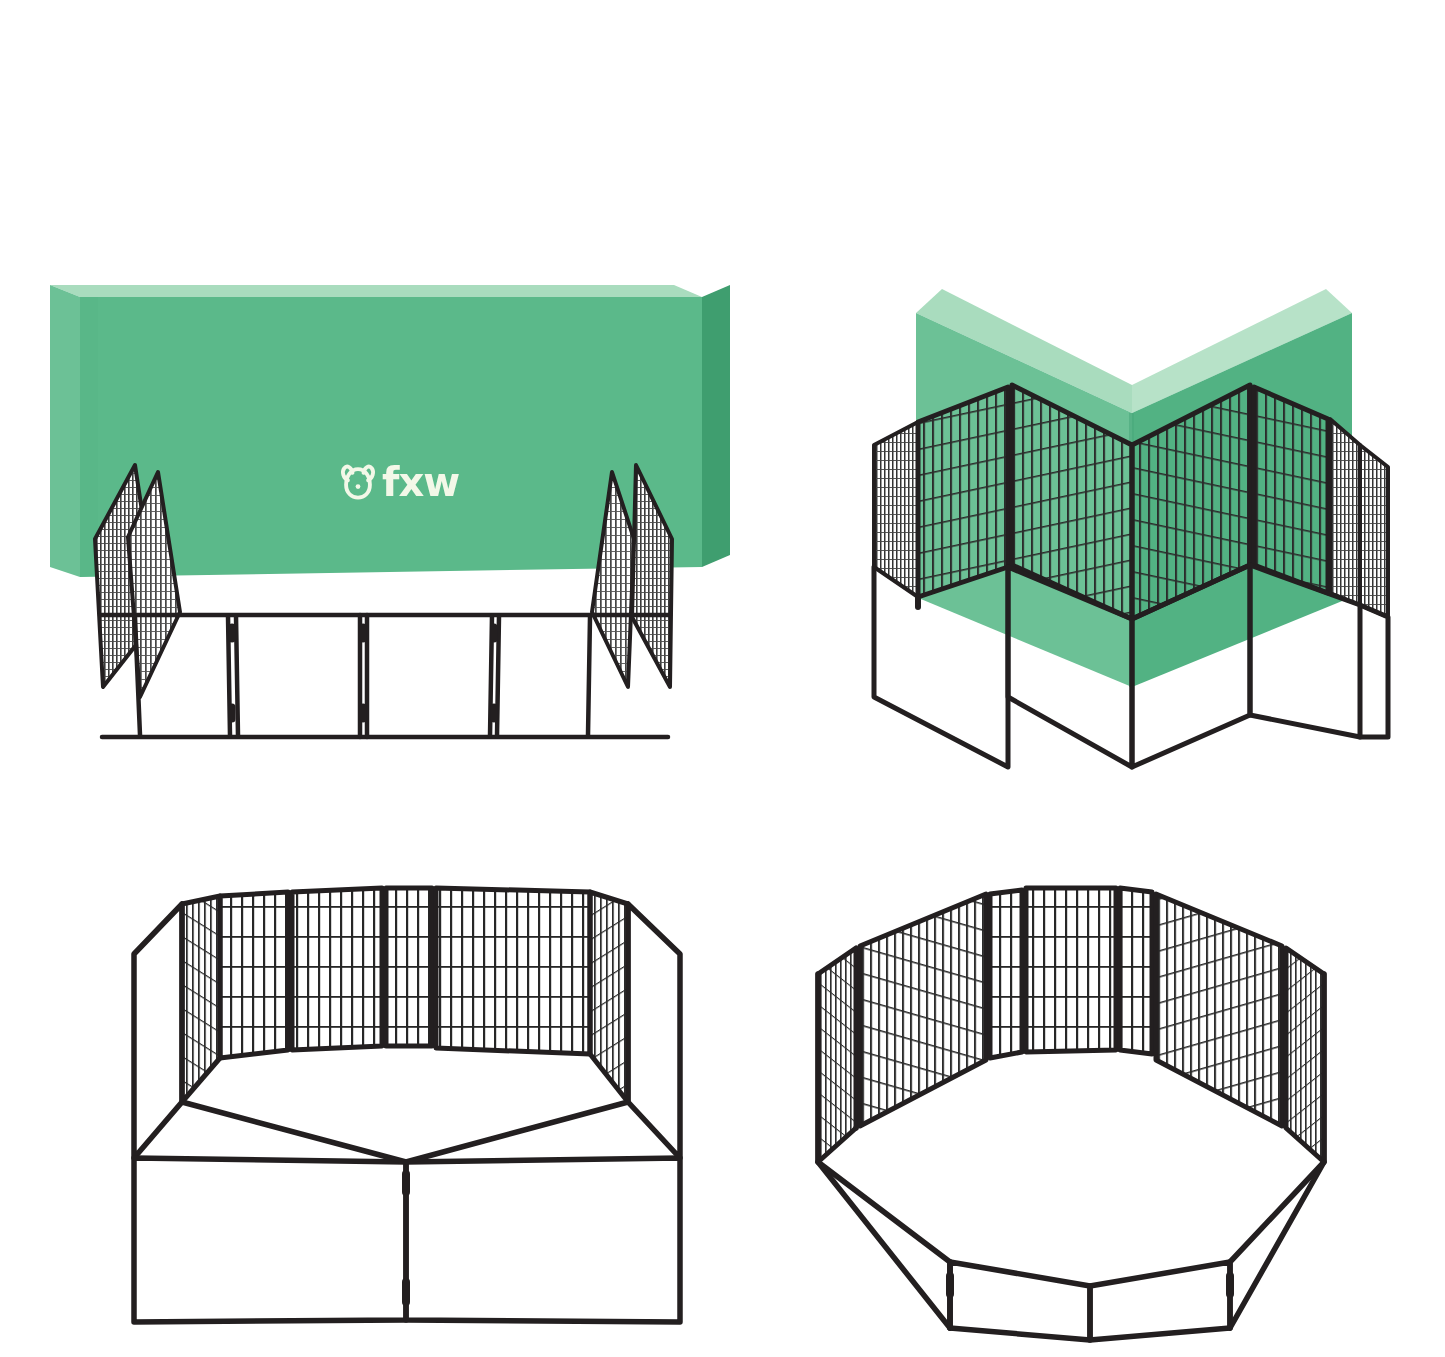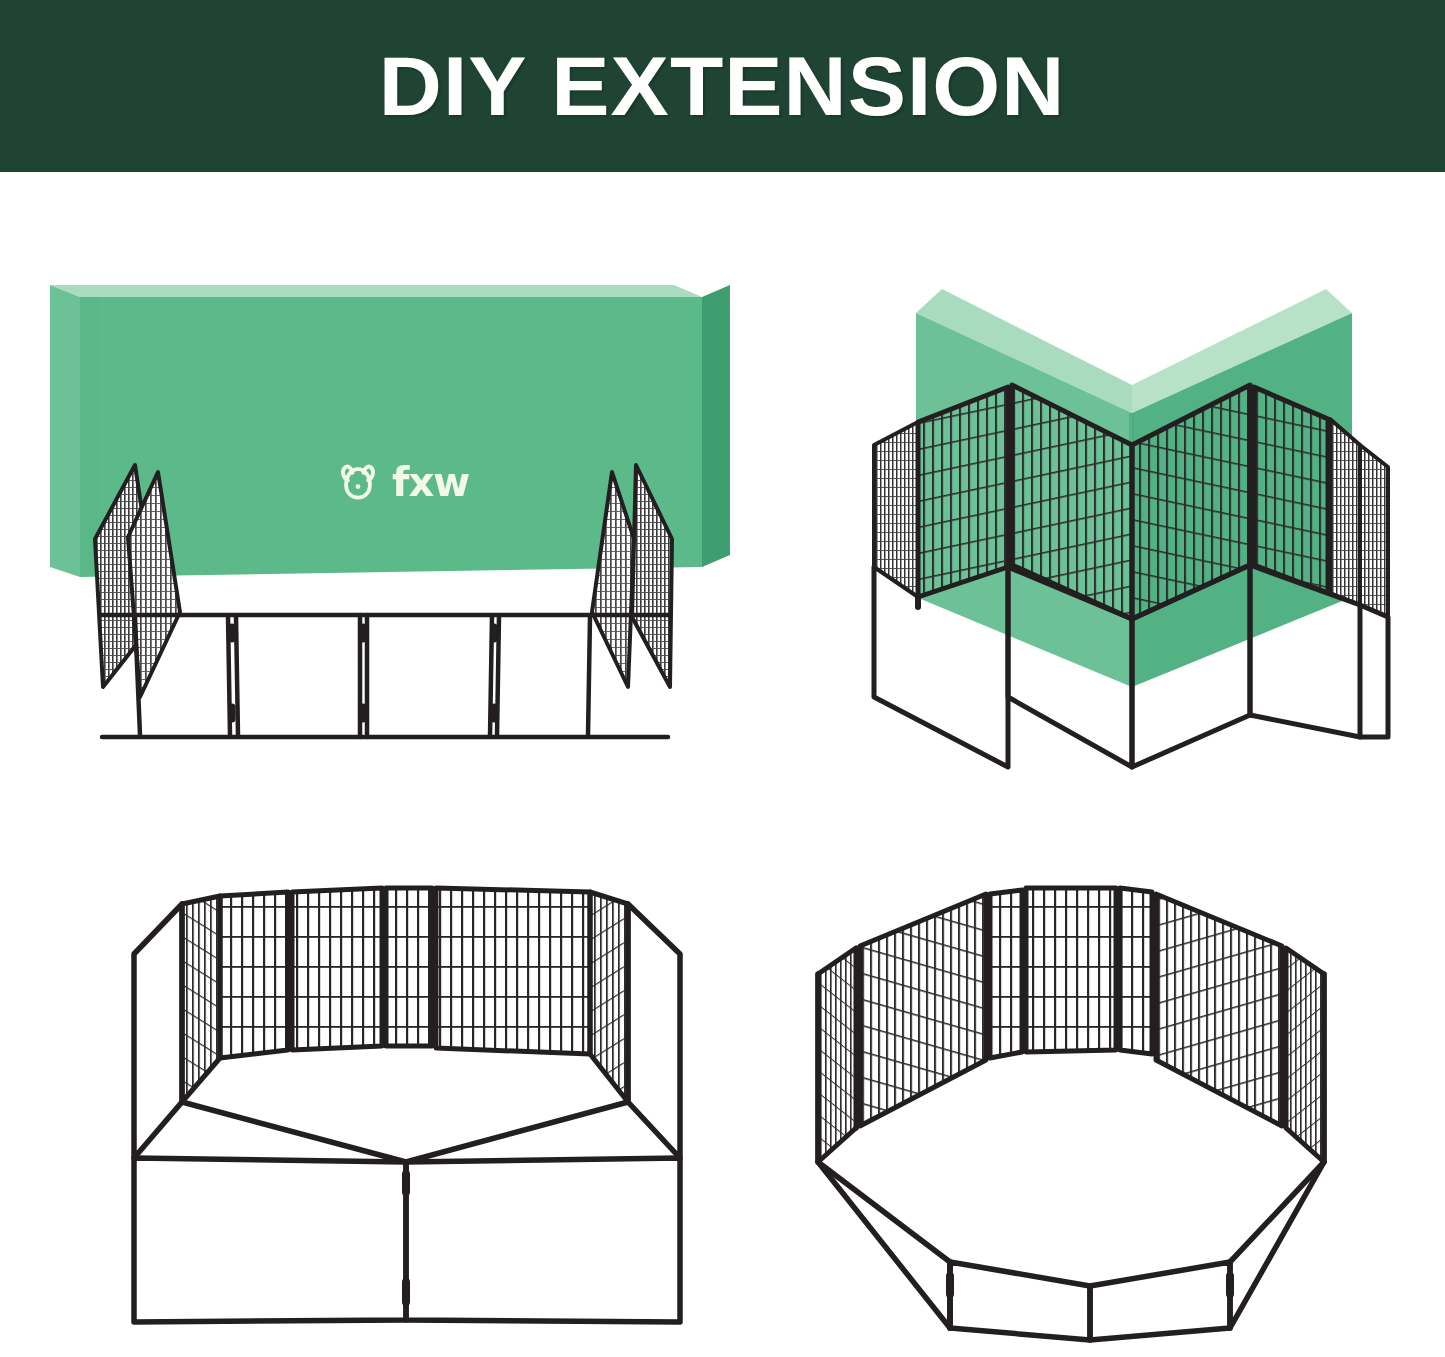--- a/index.html
+++ b/index.html
@@ -40,41 +40,38 @@
   .cell-bl{left:120px; top:690px; width:580px; height:480px;}
   .cell-br{left:790px; top:690px; width:600px; height:480px;}
 
   .cell svg{display:block;width:100%;height:100%;overflow:visible;}
 
   
   .wall-logo{
     position:absolute;
     left:336px;top:279px;
     width:170px;height:62px;
-    display:flex;align-items:center;gap:12px;
+    display:flex;align-items:center;gap:2px;
     pointer-events:none;
   }
   .logo-mark{width:44px;height:44px;flex:0 0 44px;}
   .logo-word{
     color:#f3f8e8;
     font-family:"DejaVu Sans", sans-serif;
     font-weight:bold;
     font-size:40px;
     line-height:1;
     letter-spacing:-1px;
   }
 </style>
 </head>
 <body>
 
 <div class="sheet">
 
-  <div class="banner">
-    <div class="banner-title">DIY EXTENSION</div>
-  </div>
 
   <div class="gallery">
 
     <div class="cell cell-tl">
       <svg viewBox="0 0 690 520" preserveAspectRatio="xMidYMid meet">
         <defs>
 
           <pattern id="meshEdgeA" width="4" height="7" patternUnits="userSpaceOnUse">
             <rect width="4" height="7" fill="#ffffff"></rect>
             <rect x="0" y="0" width="1.6" height="7" fill="#3a3a3a"></rect>

